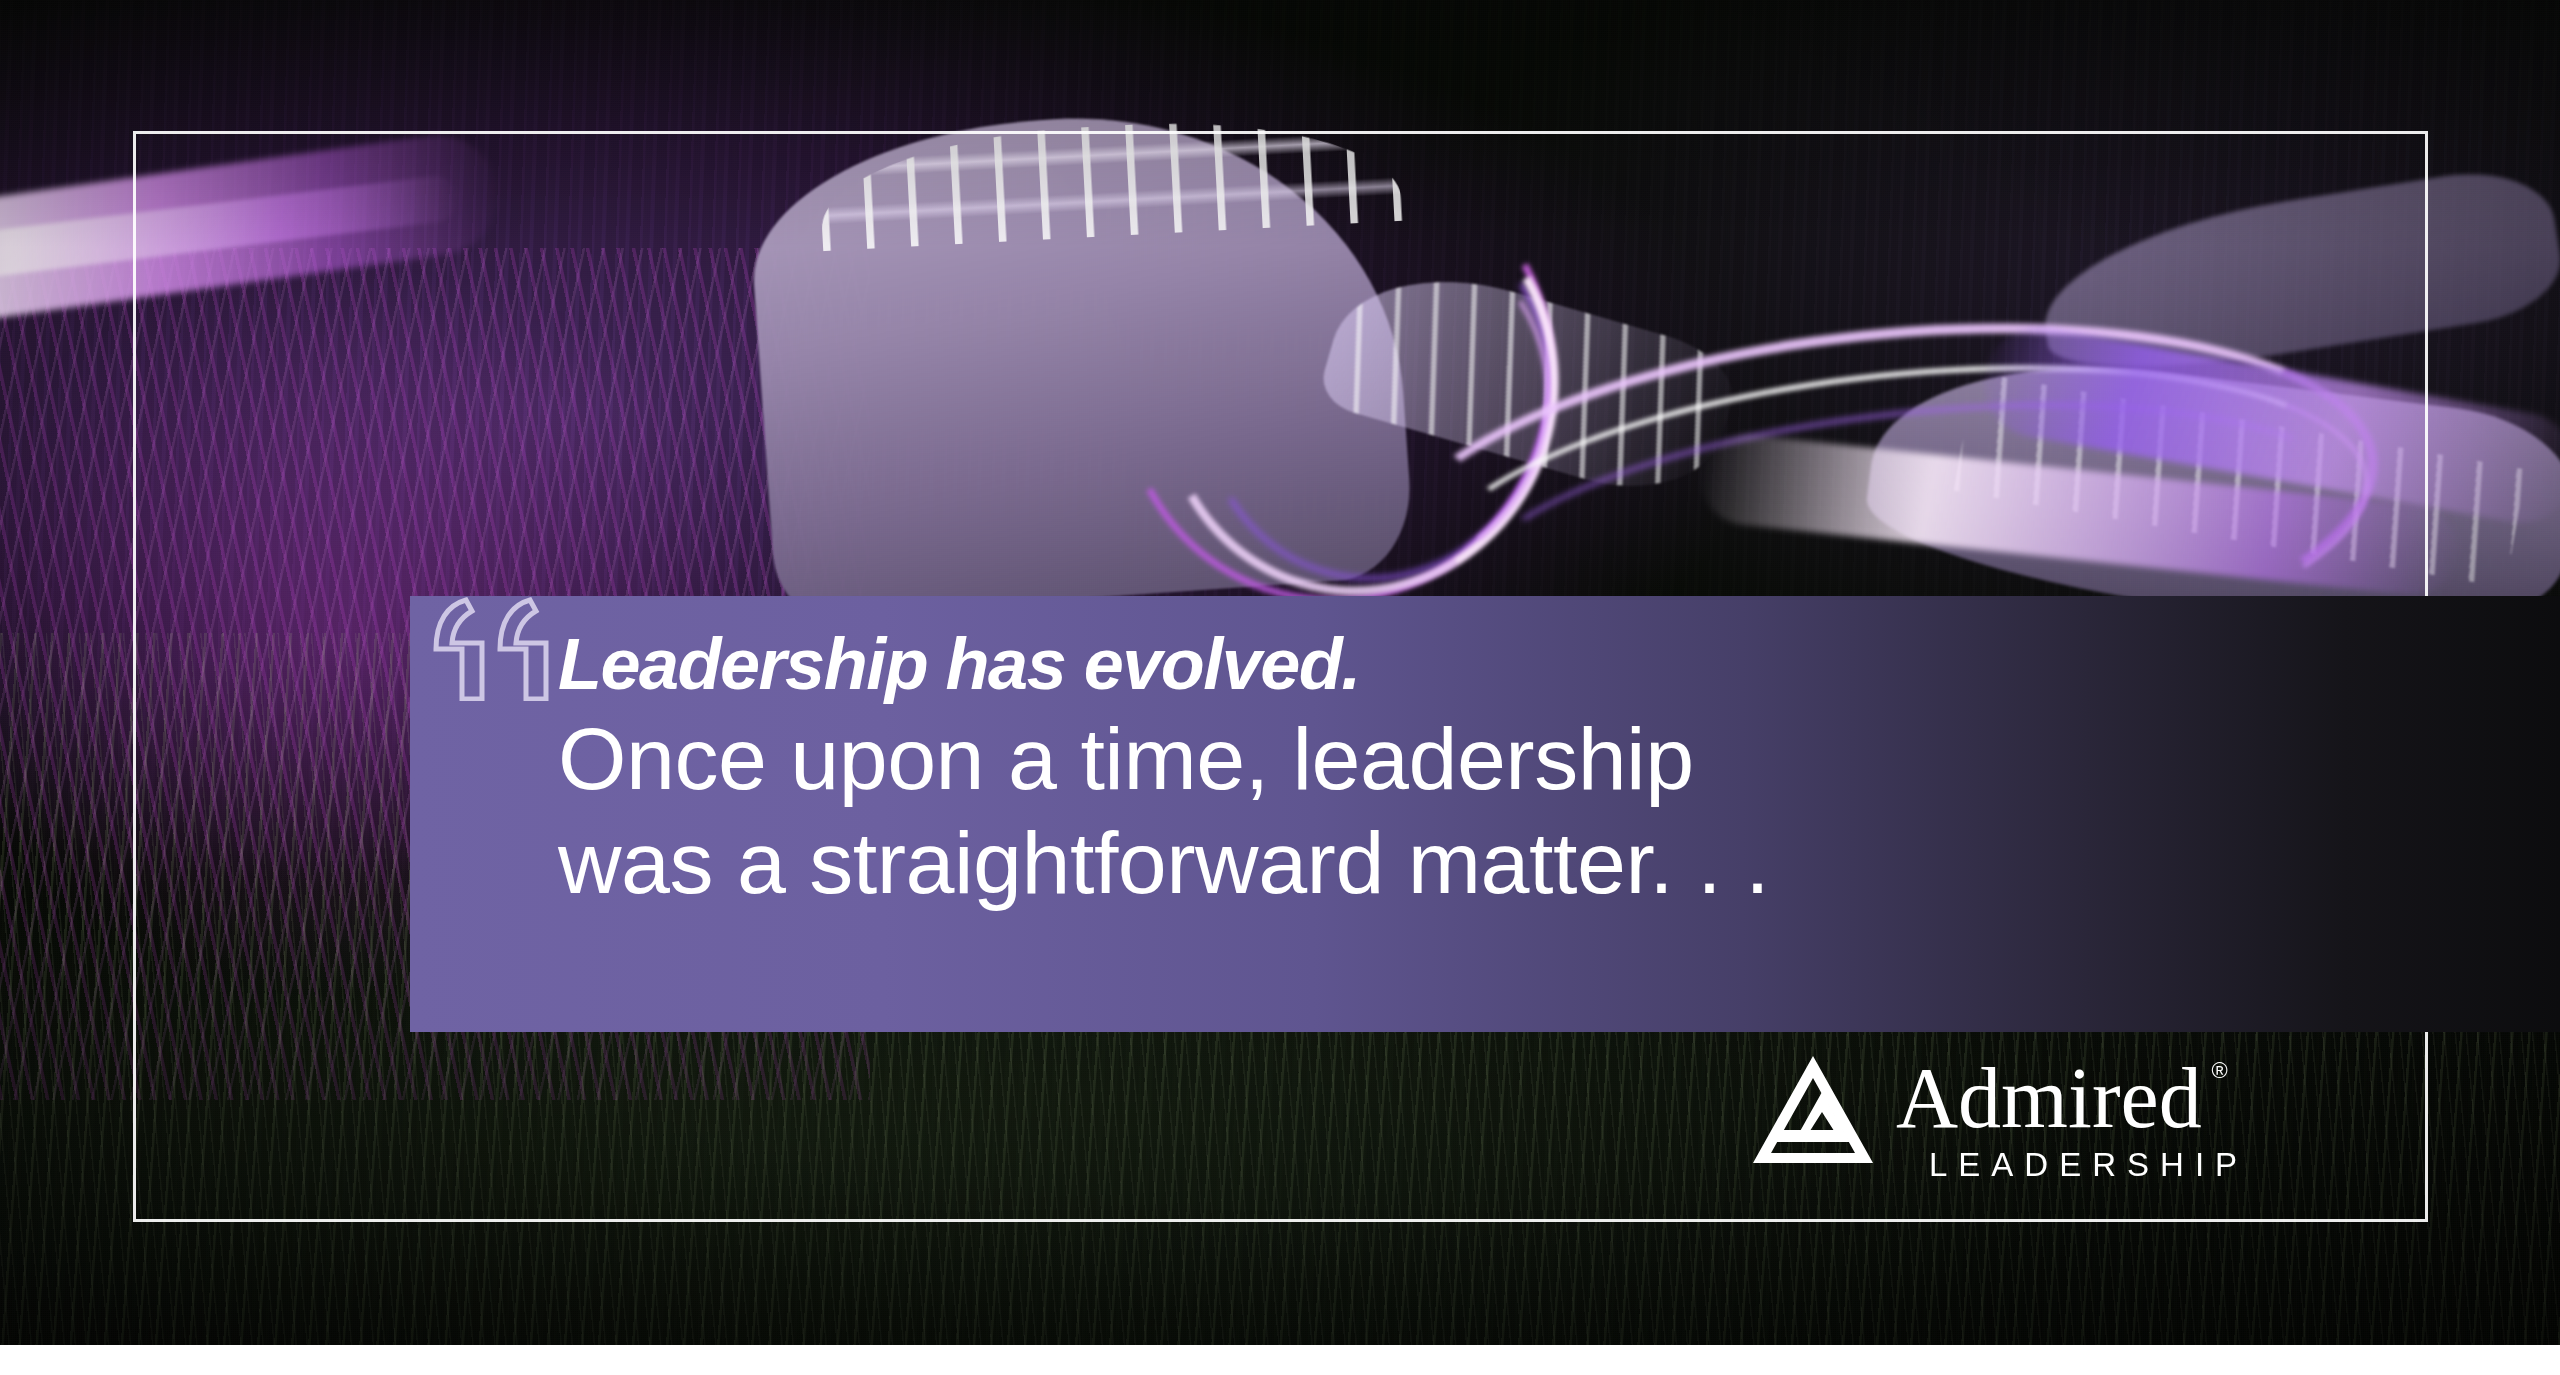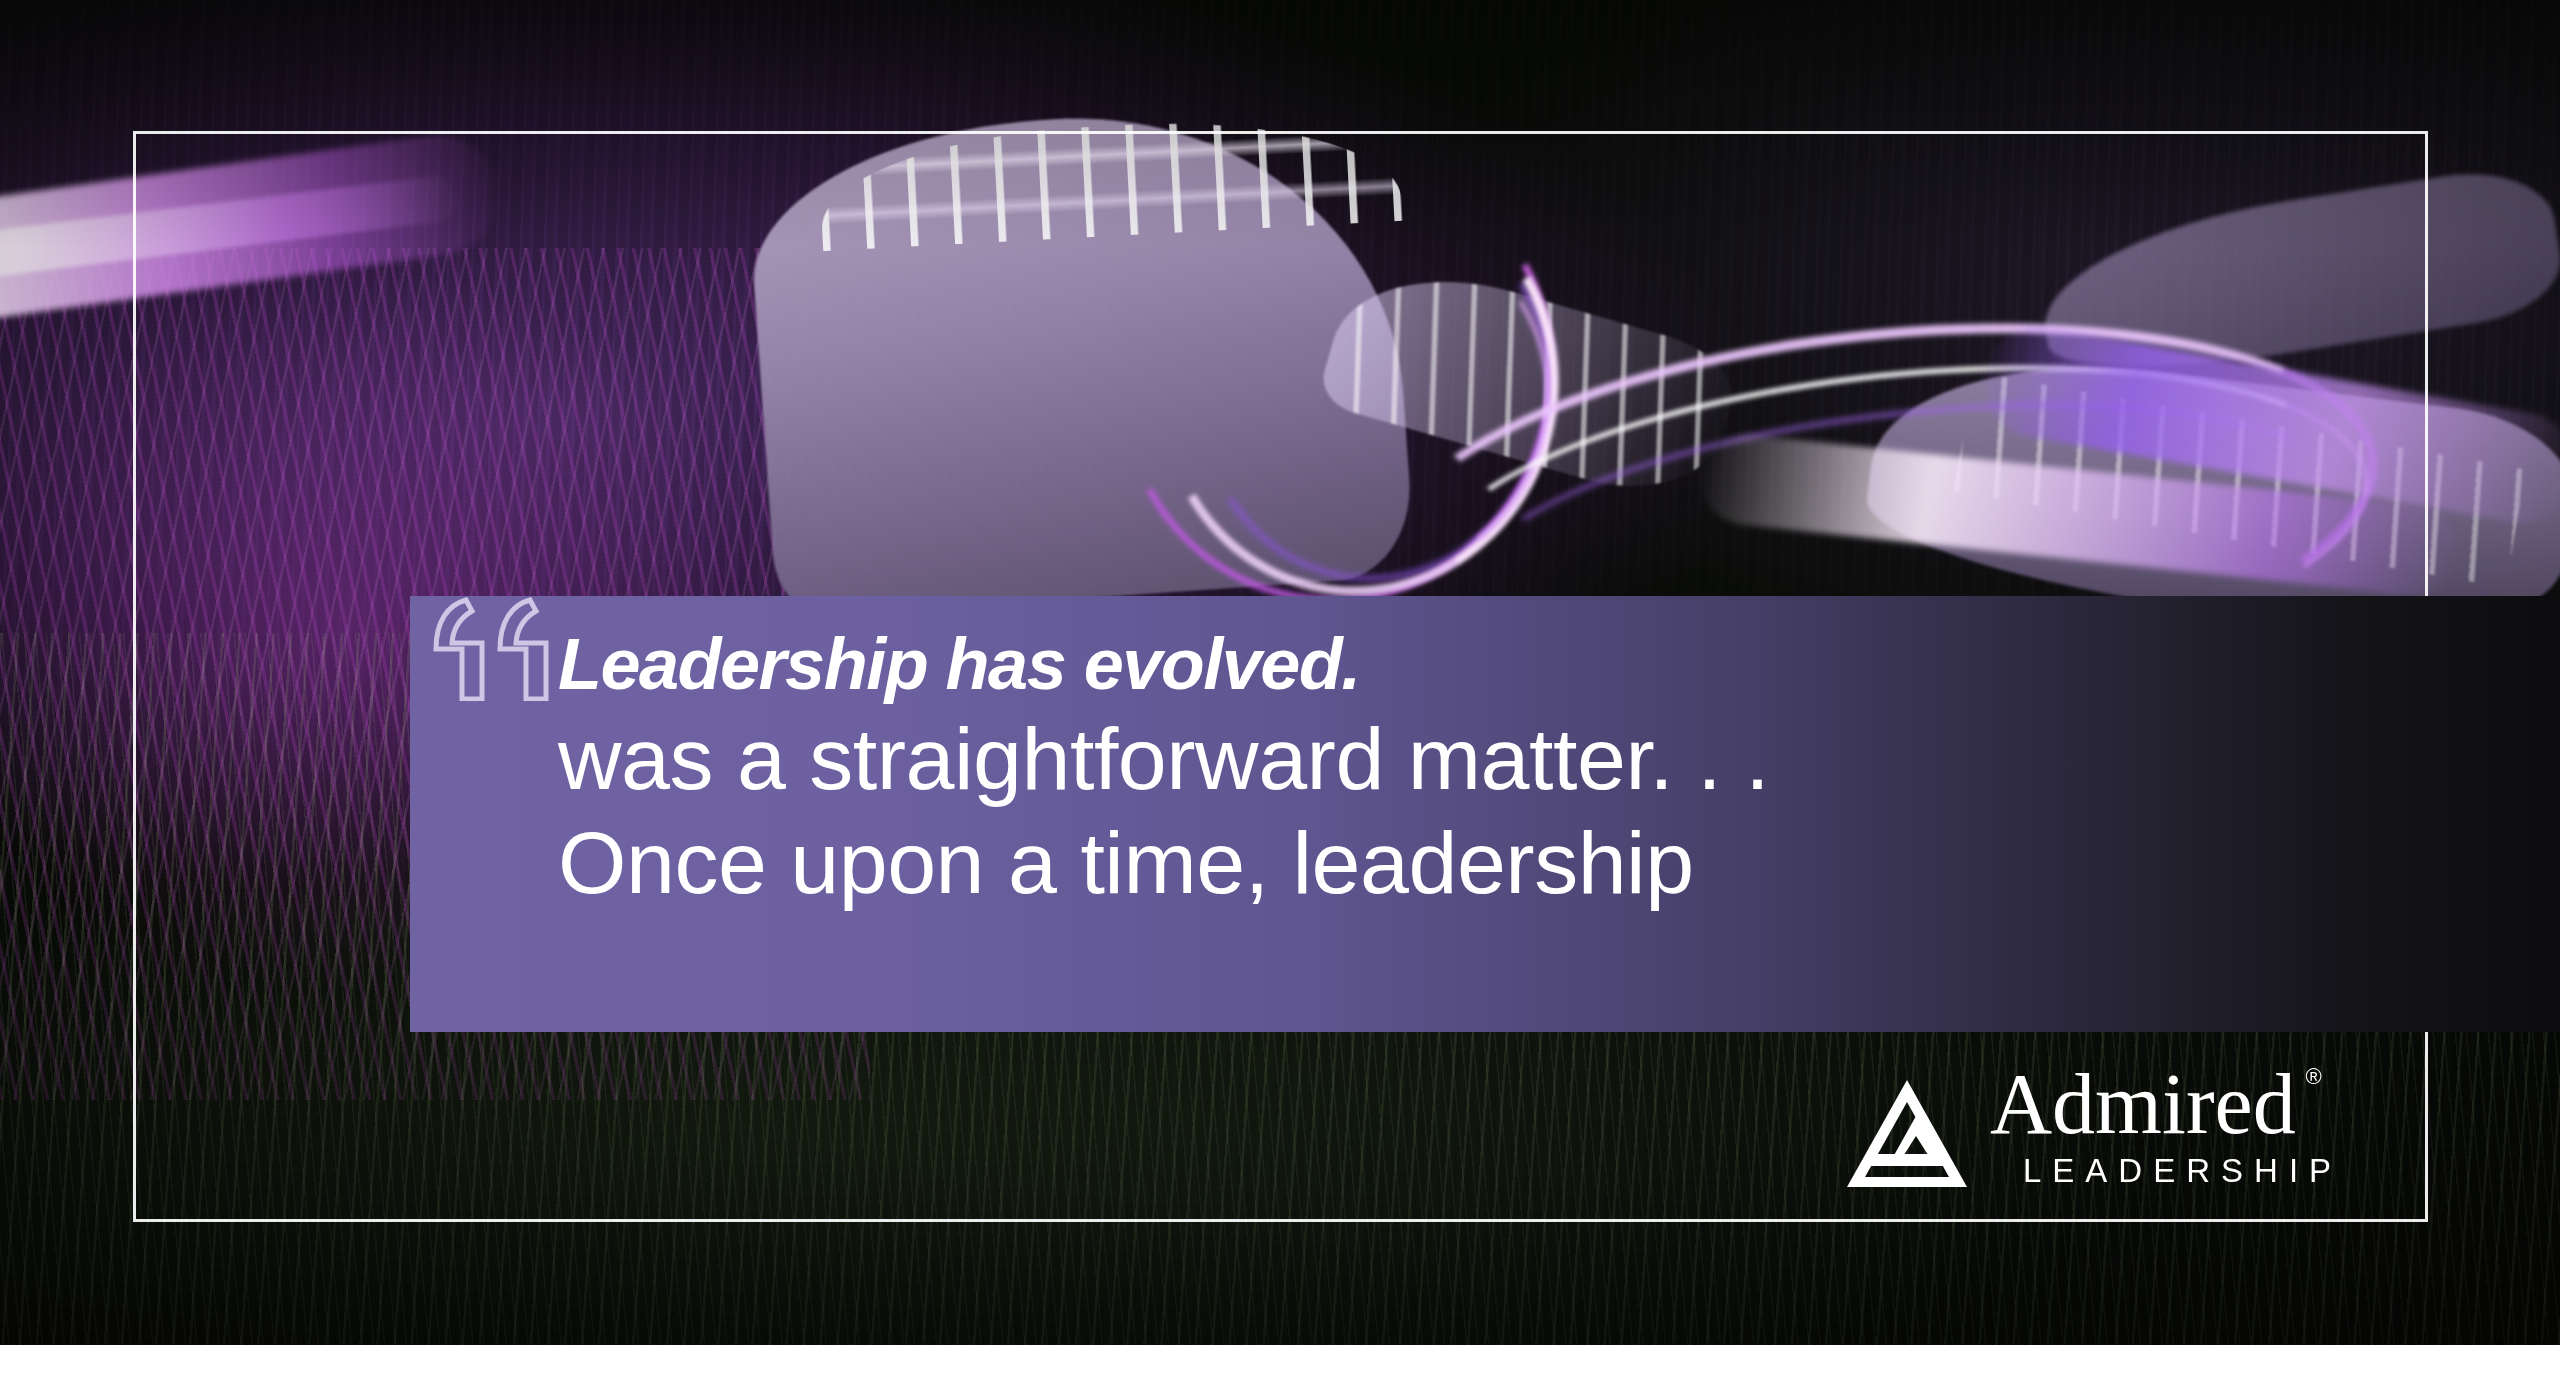--- a/index.html
+++ b/index.html
@@ -375,26 +375,26 @@
   .quote-line-body {
     font-size: 88px;
     font-weight: 400;
     font-style: normal;
     letter-spacing: -0.5px;
   }
 
   
   .logo {
     position: absolute;
-    left: 1846px;
+    left: 1752px;
     top: 1052px;
     width: 540px;
     height: 138px;
     display: flex;
-    align-items: flex-end;
+    align-items: flex-start;
   }
 
   .logo-mark {
     width: 122px;
     height: 112px;
     flex: 0 0 auto;
     margin-top: 2px;
   }
 
   .logo-words {
@@ -486,22 +486,22 @@
 
   <div class="quote-panel">
 
     <svg class="quote-mark" viewBox="0 0 140 104" fill="none" stroke="#cdc6e4" stroke-width="5" stroke-linejoin="miter" stroke-linecap="butt">
       <path d="M36 102 L36 52 L10 52 C10 24 22 8 40 3 L46 14 C34 21 27 32 26 46 L56 46 L56 102 Z"></path>
       <path d="M100 102 L100 52 L74 52 C74 24 86 8 104 3 L110 14 C98 21 91 32 90 46 L120 46 L120 102 Z"></path>
     </svg>
 
     <div class="quote-text">
       <span class="quote-line quote-line-lead">Leadership has evolved.</span>
+      <span class="quote-line quote-line-body">Once upon a time, leadership</span>
       <span class="quote-line quote-line-body">was a straightforward matter. . .</span>
-      <span class="quote-line quote-line-body">Once upon a time, leadership</span>
     </div>
   </div>
 
   <div class="logo">
 
     <svg class="logo-mark" viewBox="0 0 122 112">
 
       <path fill="#ffffff" fill-rule="evenodd" d="M61 2 L121 109 L1 109 Z
                M61 24 L103 99 L19 99 Z"></path>
 

